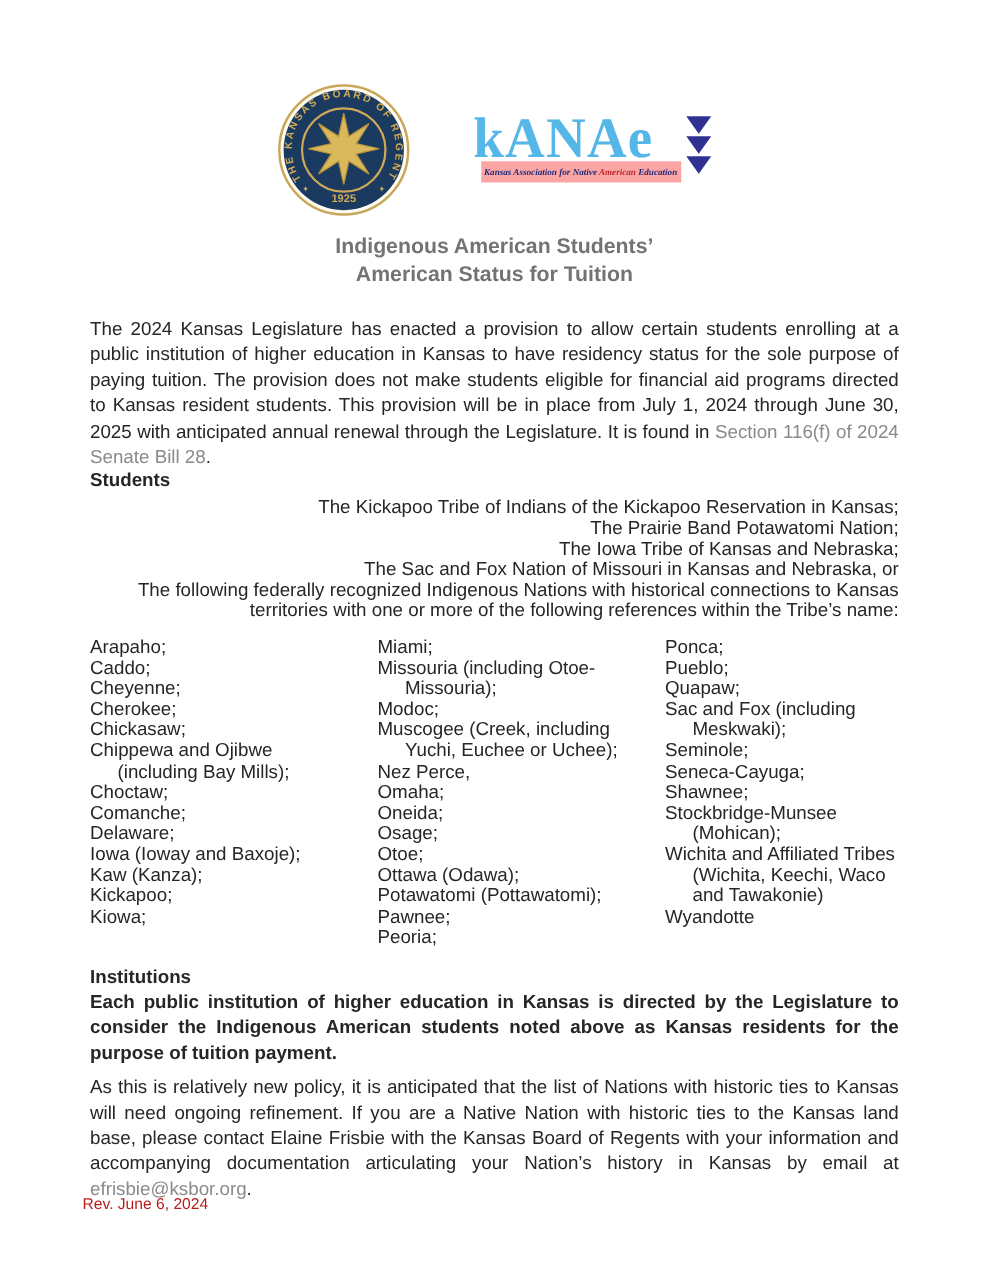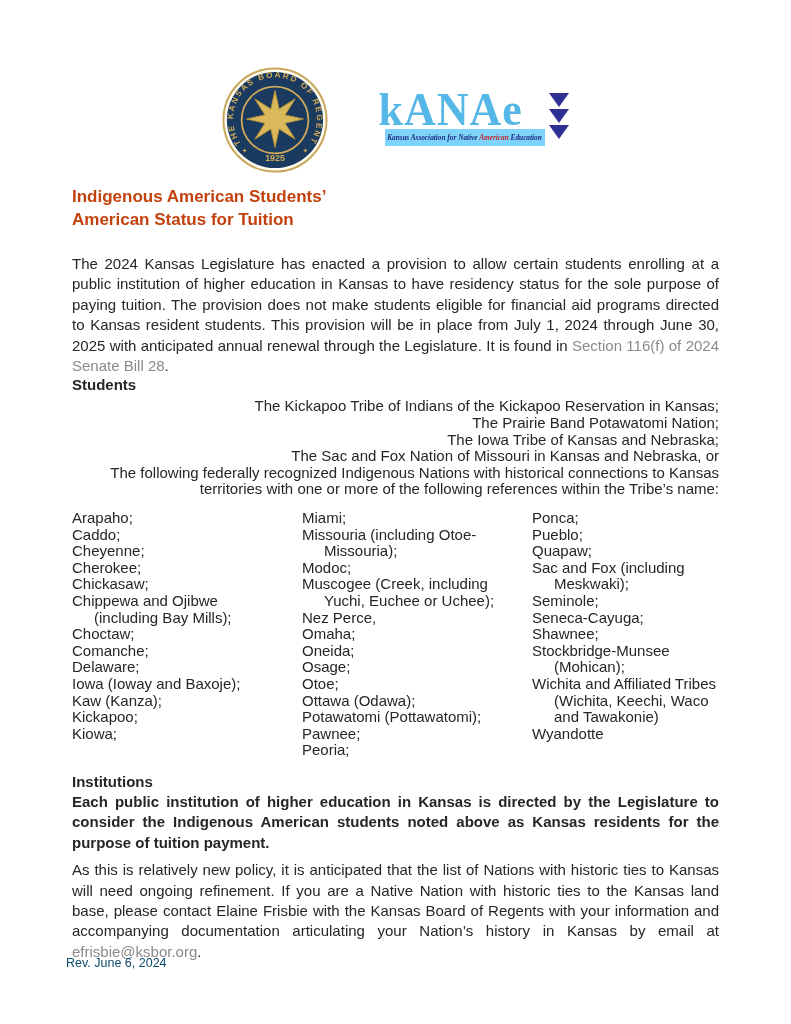--- a/index.html
+++ b/index.html
@@ -21,33 +21,33 @@
   .seal{width:108px;height:108px;flex:none;}
   .kanae{position:relative;width:192px;height:100px;margin-top:22px;flex:none;font-family:Liberation Serif, serif;}
   .kanae-word{
     font-weight:bold;font-size:44px;line-height:1;
     color:#55b7e7;letter-spacing:1px;
     transform:scaleY(1.04);transform-origin:top left;
     white-space:nowrap;
   }
   .kanae-banner{
     position:absolute;left:6px;top:41px;width:160px;height:17px;
-    background:#7dd3fc;display:flex;align-items:center;justify-content:center;
+    background:#fca5a5;display:flex;align-items:center;justify-content:center;
   }
   .kanae-tagline{
     font-size:7.3px;font-weight:bold;font-style:italic;
     color:#1f2a7a;white-space:nowrap;letter-spacing:0;
   }
   .kanae-tagline .red{color:#c0272d;}
   .kanae-triangles{position:absolute;right:2px;top:5px;display:flex;flex-direction:column;align-items:center;}
   .tri{width:0;height:0;border-left:10px solid transparent;border-right:10px solid transparent;border-top:14px solid #2e3192;margin-bottom:2px;}
   
   .doc-title{
-    margin-top:12px;
-    font-weight:bold;font-size:17px;line-height:22.5px;color:#c2410c;
+    margin-top:12px;text-align:center;
+    font-weight:bold;font-size:17px;line-height:22.5px;color:#737373;
   }
   
   .para{font-size:15px;line-height:20.4px;text-align:justify;}
   .para1{margin-top:23px;}
   .gray-link{color:#8a8a8a;}
   .sec-heading{font-weight:bold;font-size:15px;line-height:17px;margin-top:0;}
   .students-heading{margin-top:0;}
   .tight{font-size:15px;line-height:16.6px;}
   .eligible-list{margin-top:5px;}
   .eligible-list .list-line{line-height:16.6px;text-align:right;}
@@ -64,21 +64,21 @@
   .ncol-1 .nation-item{max-width:185px;}
   .ncol-2 .nation-item{max-width:195px;}
   .ncol-3 .nation-item{max-width:187px;}
   
   .institutions{margin-top:14px;}
   .institutions .para{margin-top:2px;font-weight:bold;}
   .policy{margin-top:7px;}
   
   .footer{
     position:absolute;left:66px;top:956px;
-    font-size:12.5px;color:#0c4a6e;
+    font-size:12.5px;color:#b91c1c;
   }
 </style>
 </head>
 <body>
 
 <div class="page">
   <div class="content">
 
     <div class="logo-row">
 

